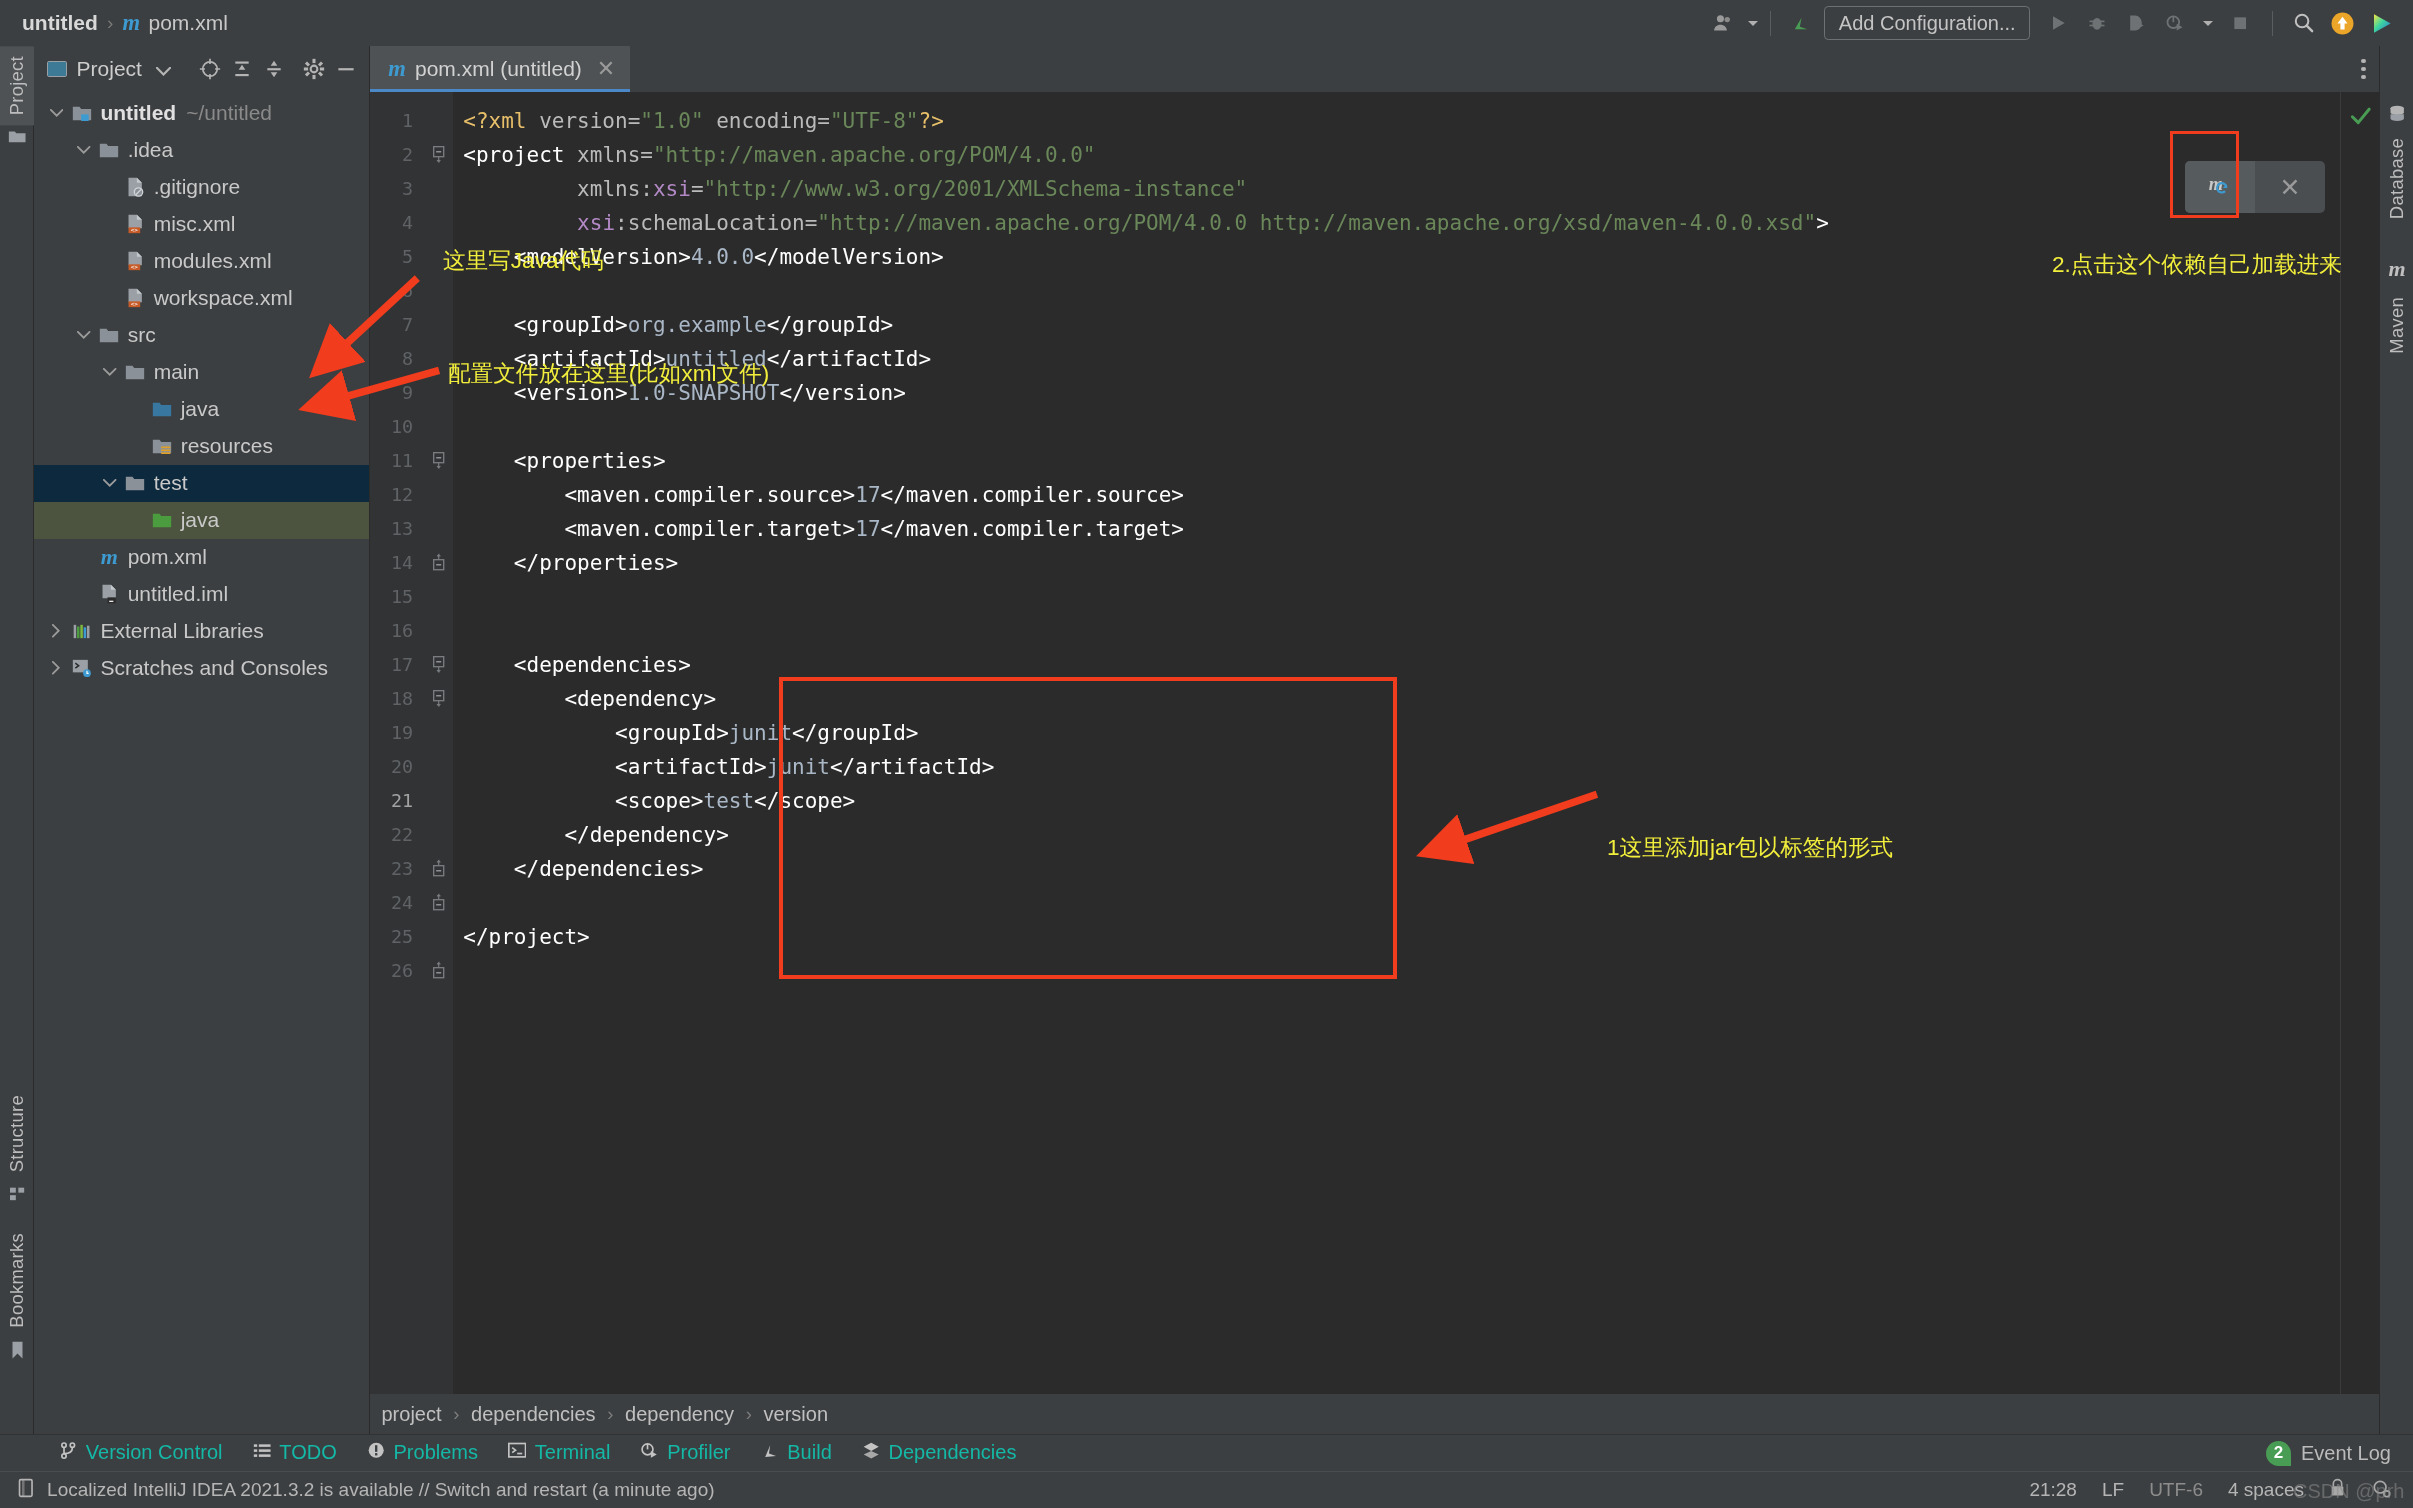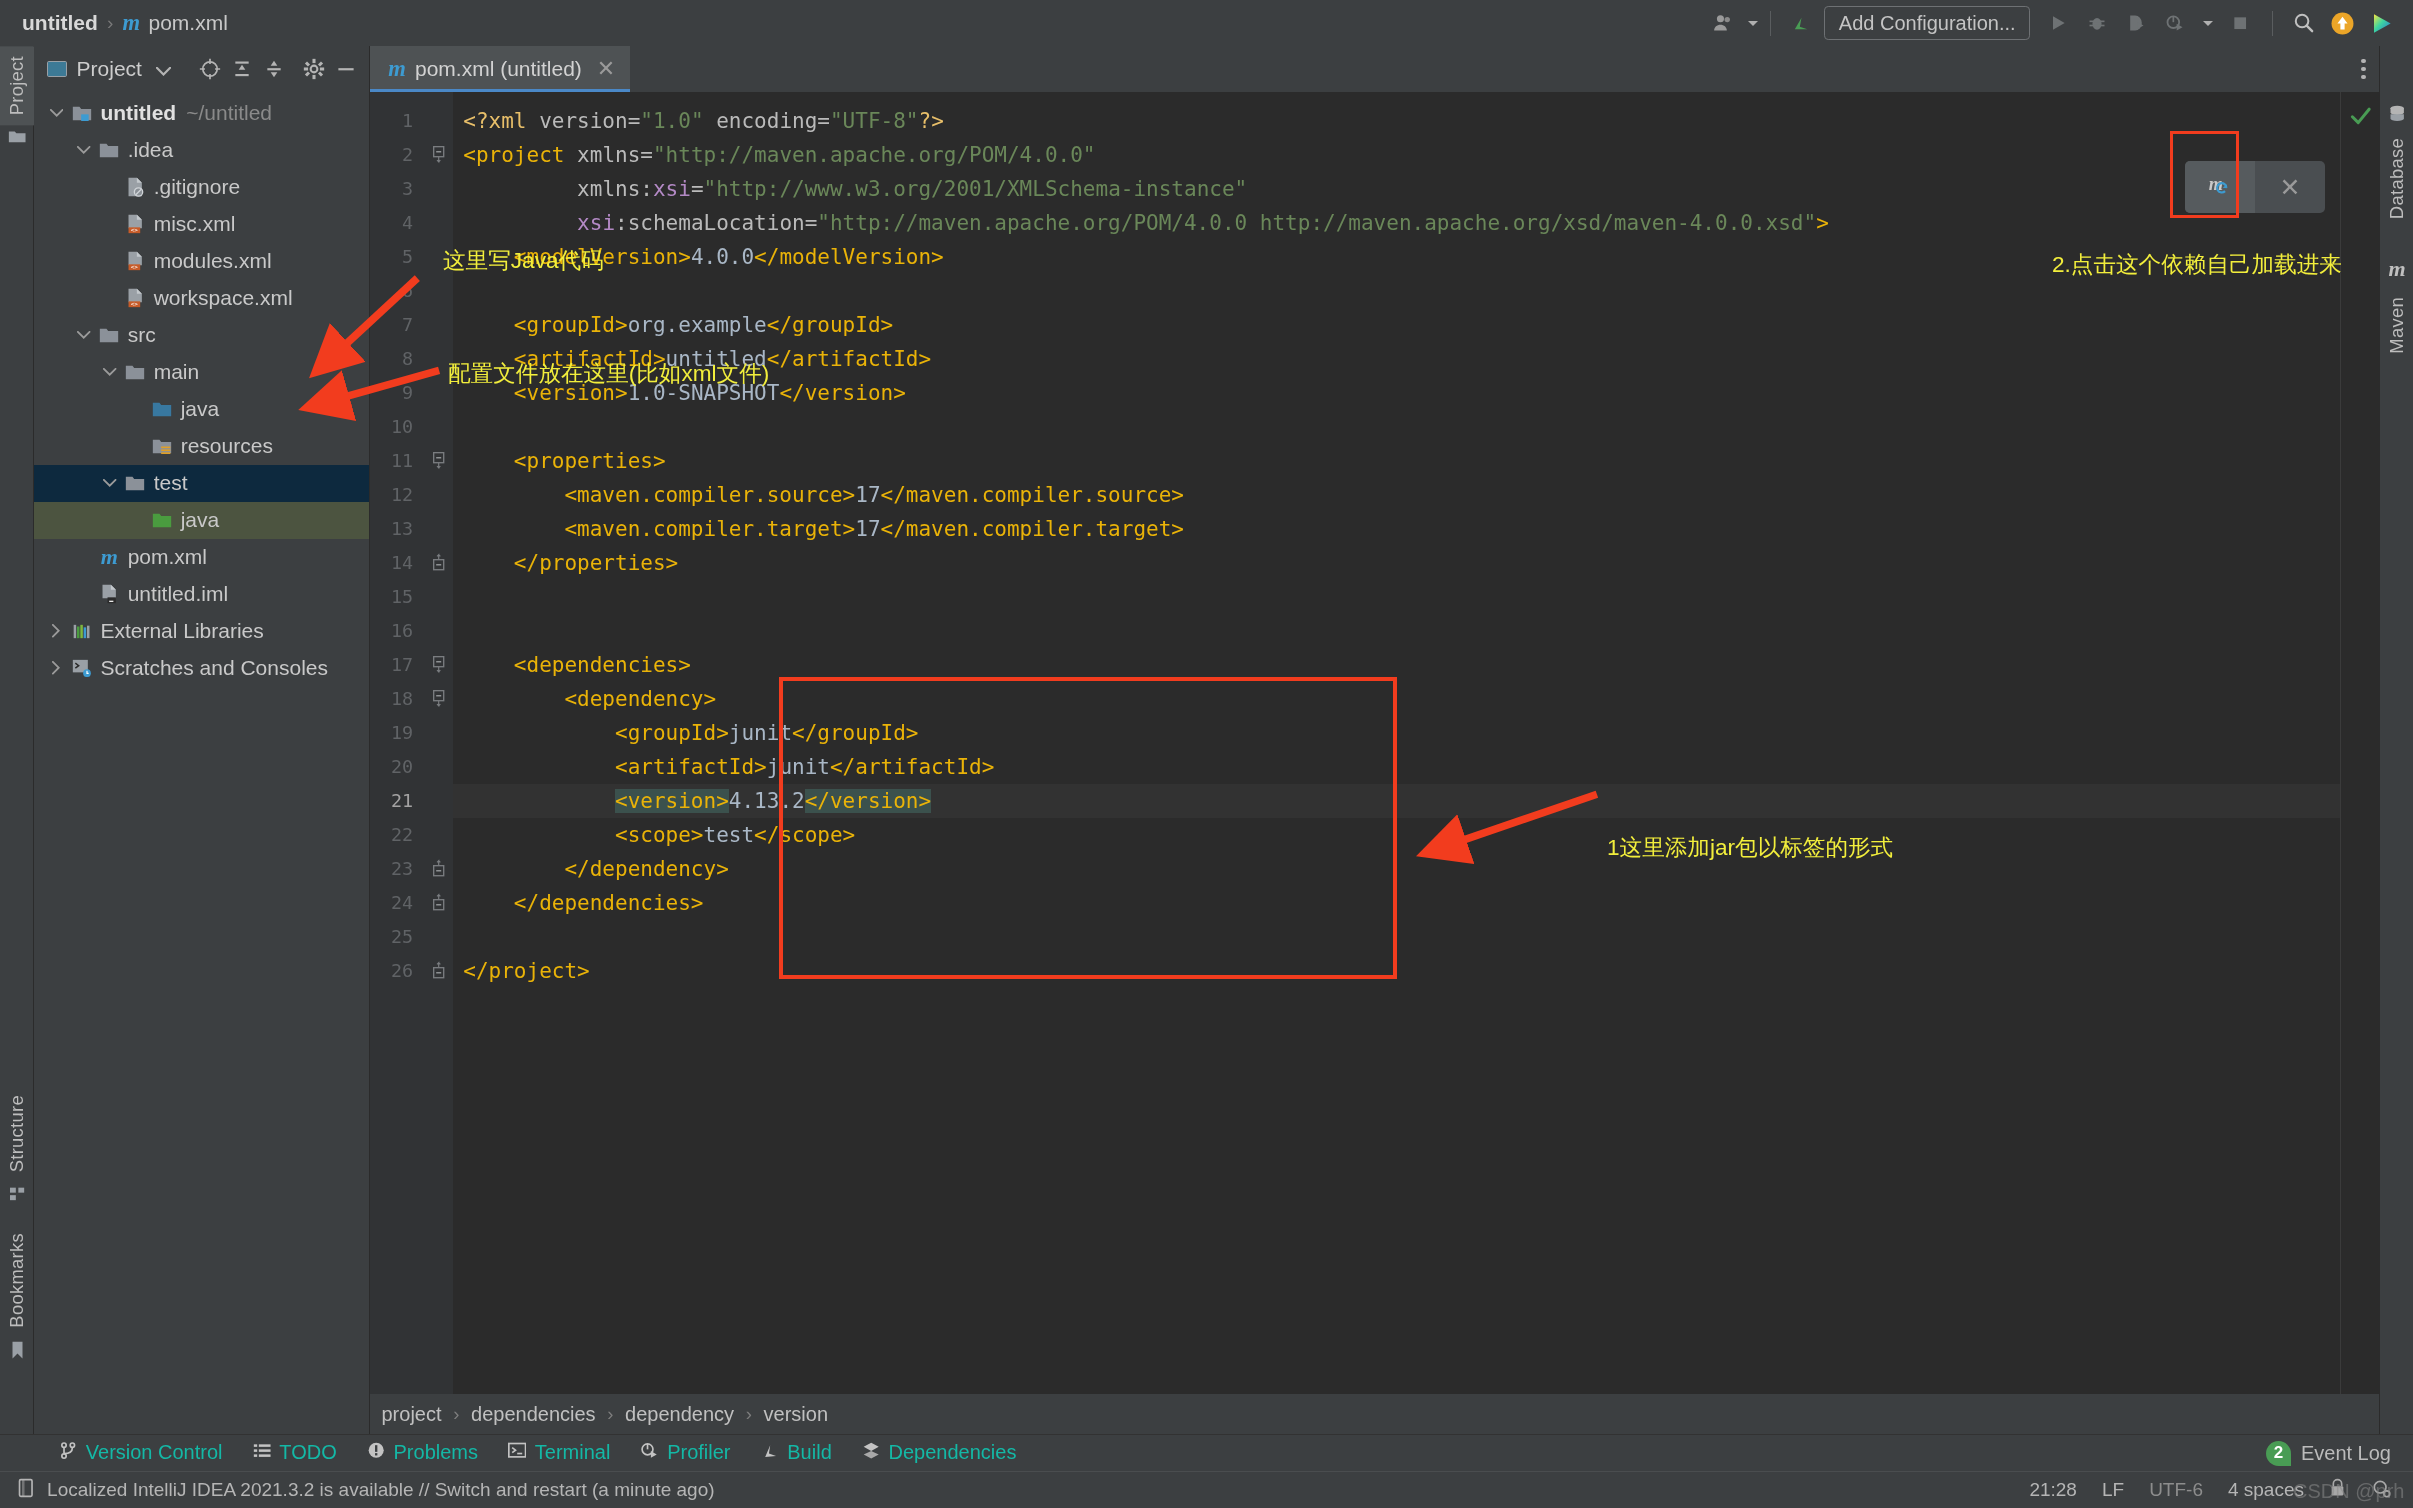--- a/index.html
+++ b/index.html
@@ -97,21 +97,21 @@
   .gline.cur { color:#a4a3a3; }
   .foldcol { width:28.5px; flex:0 0 28.5px; background:#313335; padding-top:11.7px; position:relative; }
   .foldmark { height:34px; display:flex; align-items:center; justify-content:center; }
   .codearea {
     flex:1 1 auto; position:relative; padding-top:11.7px; overflow:hidden;
     font-family:"DejaVu Sans Mono", monospace; font-size:21px; background:#2b2b2b;
   }
   .cline { height:34px; line-height:34px; white-space:pre; padding-left:10px; }
   .cline.cur { background:#323232; }
   .t-pi { color:#e8bf6a; }
-  .t-tag { color:#eab308; }
+  .t-tag { color:#ffffff; }
   .t-attr { color:#bababa; }
   .t-attr-ns { color:#b389c5; }
   .t-str { color:#6a8759; }
   .t-val { color:#a9b7c6; }
   .hl-tag { background:#3b514d; }
 
   
   .markupbar { width:39px; flex:0 0 39px; background:#2b2b2b; border-left:0.8px solid #3b3b3b; position:relative; }
   .okcheck { position:absolute; top:13.4px; left:7.5px; }
 
@@ -692,21 +692,20 @@
             <div class="cline"><span class="t-tag">    &lt;properties&gt;</span></div>
             <div class="cline"><span class="t-tag">        &lt;maven.compiler.source&gt;</span><span class="t-val">17</span><span class="t-tag">&lt;/maven.compiler.source&gt;</span></div>
             <div class="cline"><span class="t-tag">        &lt;maven.compiler.target&gt;</span><span class="t-val">17</span><span class="t-tag">&lt;/maven.compiler.target&gt;</span></div>
             <div class="cline"><span class="t-tag">    &lt;/properties&gt;</span></div>
             <div class="cline"></div>
             <div class="cline"></div>
             <div class="cline"><span class="t-tag">    &lt;dependencies&gt;</span></div>
             <div class="cline"><span class="t-tag">        &lt;dependency&gt;</span></div>
             <div class="cline"><span class="t-tag">            &lt;groupId&gt;</span><span class="t-val">junit</span><span class="t-tag">&lt;/groupId&gt;</span></div>
             <div class="cline"><span class="t-tag">            &lt;artifactId&gt;</span><span class="t-val">junit</span><span class="t-tag">&lt;/artifactId&gt;</span></div>
-            <div class="cline cur"><span class="">            </span><span class="t-tag hl-tag">&lt;version&gt;</span><span class="t-val">4.13.2</span><span class="t-tag hl-tag">&lt;/version&gt;</span></div>
             <div class="cline"><span class="t-tag">            &lt;scope&gt;</span><span class="t-val">test</span><span class="t-tag">&lt;/scope&gt;</span></div>
             <div class="cline"><span class="t-tag">        &lt;/dependency&gt;</span></div>
             <div class="cline"><span class="t-tag">    &lt;/dependencies&gt;</span></div>
             <div class="cline"></div>
             <div class="cline"><span class="t-tag">&lt;/project&gt;</span></div>
           </div>
         <div class="markupbar">
           <span class="okcheck">
             <svg width="23.5" height="23.5" viewBox="0 0 28 28">
                 <path d="M4 14 L11 21 L24 5" fill="none" stroke="#499c54" stroke-width="3.6" stroke-linecap="round" stroke-linejoin="round"></path>

